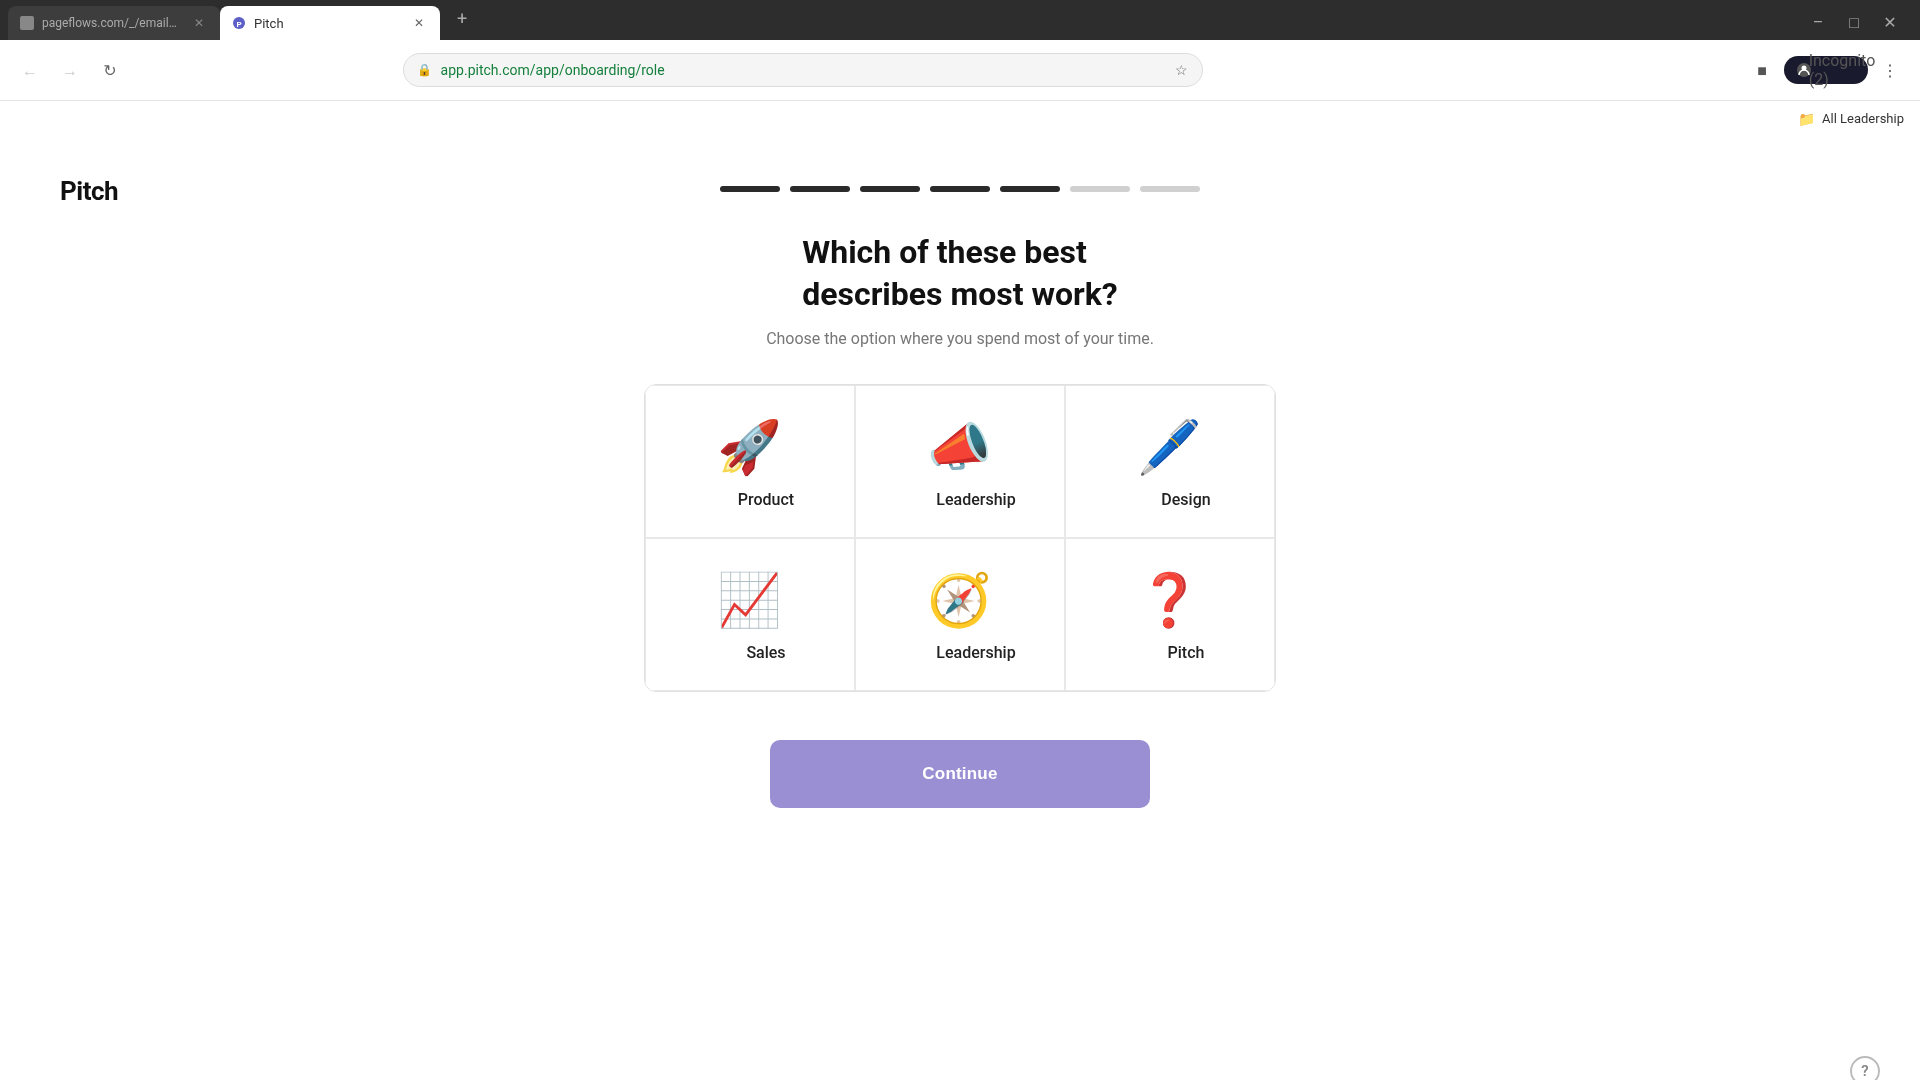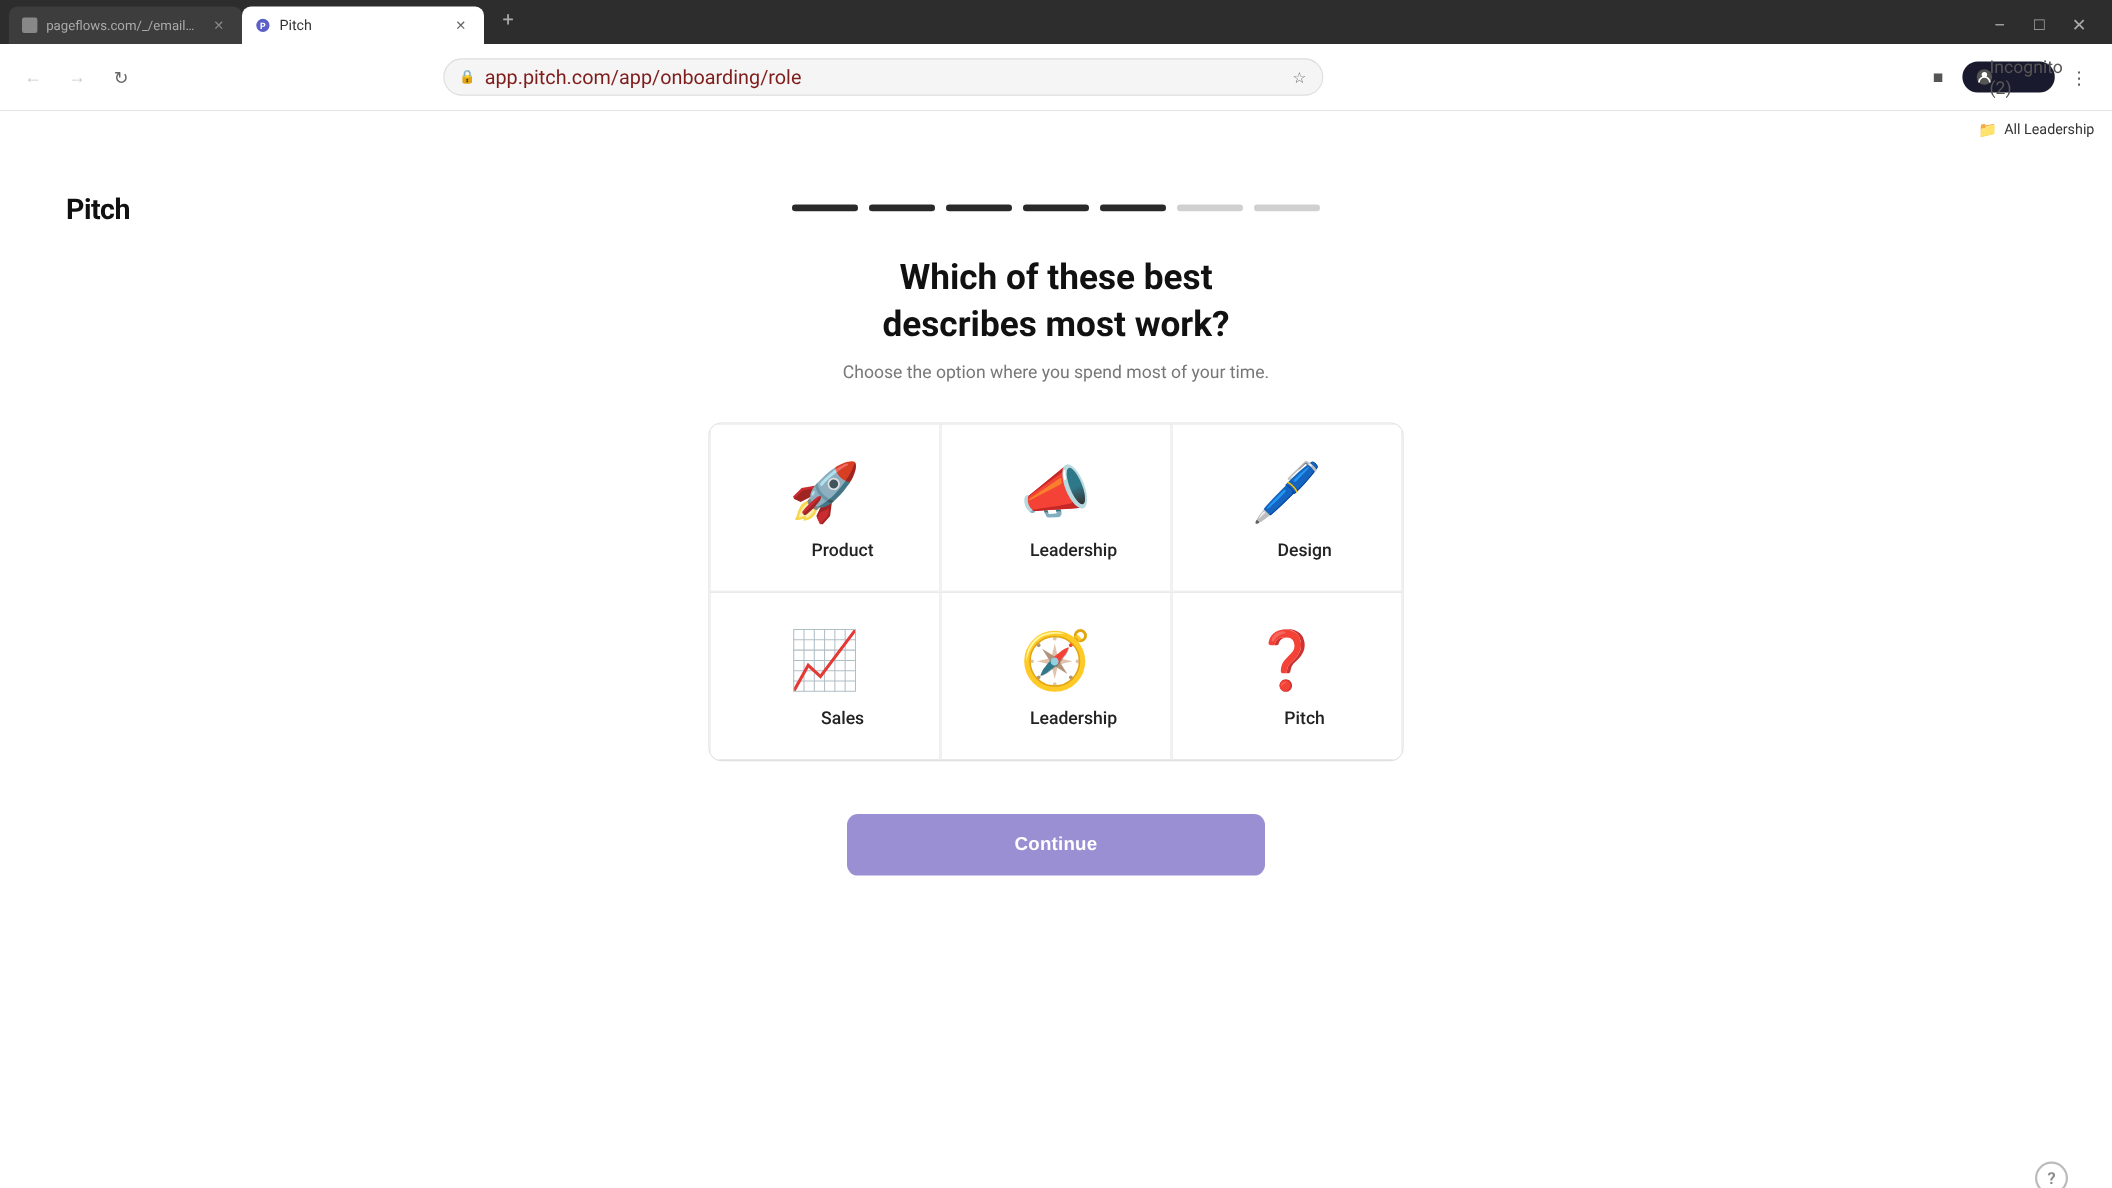--- a/index.html
+++ b/index.html
@@ -15,48 +15,48 @@
     .tab-close { margin-left: auto; color: #888; font-size: 12px; cursor: pointer; width: 18px; height: 18px; display: flex; align-items: center; justify-content: center; border-radius: 50%; }
     .new-tab-btn { color: #aaa; font-size: 18px; margin-left: 8px; width: 28px; height: 28px; display: flex; align-items: center; justify-content: center; align-self: center; margin-bottom: 4px; }
     .window-controls { position: absolute; top: 8px; right: 16px; display: flex; gap: 8px; align-items: center; }
     .window-controls span { color: #aaa; font-size: 16px; cursor: pointer; width: 28px; height: 28px; display: flex; align-items: center; justify-content: center; }
 
     .address-bar-row { background: #fff; height: 60px; display: flex; align-items: center; padding: 0 16px; gap: 12px; position: relative; }
     .nav-btn { width: 28px; height: 28px; display: flex; align-items: center; justify-content: center; color: #666; font-size: 16px; cursor: pointer; border-radius: 50%; }
     .nav-btn.disabled { color: #ccc; cursor: default; }
     .address-bar { flex: 1; max-width: 800px; height: 34px; border: 1px solid #ddd; border-radius: 20px; display: flex; align-items: center; padding: 0 14px; gap: 8px; background: #f5f5f5; margin: 0 auto; }
     .address-bar .lock-icon { color: #555; font-size: 12px; }
-    .address-bar .url-text { font-size: 18px; color: #7f1d1d; flex: 1; }
+    .address-bar .url-text { font-size: 14px; color: #15803d; flex: 1; }
     .address-bar .star-icon { color: #666; font-size: 14px; }
     .toolbar-icons { display: flex; gap: 8px; align-items: center; margin-left: auto; }
     .toolbar-icons span { color: #555; font-size: 16px; cursor: pointer; width: 28px; height: 28px; display: flex; align-items: center; justify-content: center; border-radius: 50%; }
     .incognito-btn { background: #1a1a2e; color: #fff !important; border-radius: 20px !important; padding: 0 12px !important; width: auto !important; font-size: 13px !important; gap: 16px; }
     .bookmarks-bar { background: #fff; border-top: 1px solid #e5e5e5; height: 36px; display: flex; align-items: center; padding: 0 16px; justify-content: flex-end; }
     .bookmark-folder { display: flex; align-items: center; gap: 6px; color: #333; font-size: 13px; cursor: pointer; }
     .bookmark-folder .folder-icon { font-size: 14px; }
 
     
     .page { background: #fff; height: calc(1080px - 100px); display: flex; flex-direction: column; align-items: center; position: relative; padding: 40px 20px; }
 
     .logo { position: absolute; top: 40px; left: 60px; font-size: 26px; font-weight: 700; color: #111; letter-spacing: -0.5px; }
 
     .progress-bar { display: flex; gap: 10px; margin-bottom: 40px; margin-top: 10px; }
     .progress-segment { width: 60px; height: 6px; border-radius: 3px; }
     .progress-filled { background: #2a2a2a; }
     .progress-empty { background: #d0d0d0; }
 
-    .question-title { font-size: 32px; font-weight: 700; color: #111; text-align: center; line-height: 1.3; margin-bottom: 14px; }
+    .question-title { font-size: 32px; font-weight: 700; color: #111; text-align: left; line-height: 1.3; margin-bottom: 14px; }
     .question-subtitle { font-size: 16px; color: #777; text-align: left; margin-bottom: 36px; }
 
     .options-grid { display: grid; grid-template-columns: repeat(3, 210px); gap: 0; border: 1px solid #e0e0e0; border-radius: 12px; overflow: hidden; }
     .option-card { display: flex; flex-direction: column; align-items: center; justify-content: center; padding: 36px 20px 28px; cursor: pointer; border: 1px solid #e8e8e8; min-height: 150px; transition: background 0.15s; background: #fff; }
     .option-emoji { font-size: 52px; margin-bottom: 16px; line-height: 1; }
     .option-label { font-size: 16px; color: #222; font-weight: 500; padding-left: 32px; }
 
-    .continue-btn { margin-top: 48px; width: 380px; height: 56px; background: #9b8fd4; border: none; border-radius: 10px; color: #fff; font-size: 17px; font-weight: 600; cursor: pointer; letter-spacing: 0.2px; }
+    .continue-btn { margin-top: 48px; width: 380px; height: 68px; background: #9b8fd4; border: none; border-radius: 10px; color: #fff; font-size: 17px; font-weight: 600; cursor: pointer; letter-spacing: 0.2px; }
 
     .help-btn { position: absolute; bottom: 30px; right: 40px; width: 30px; height: 30px; border-radius: 50%; border: 2px solid #bbb; display: flex; align-items: center; justify-content: center; color: #888; font-size: 15px; font-weight: 600; cursor: pointer; }
 
     .tab-bar-wrapper { position: relative; }
   </style>
 </head>
 <body>
 
 <div class="browser-chrome">
 

